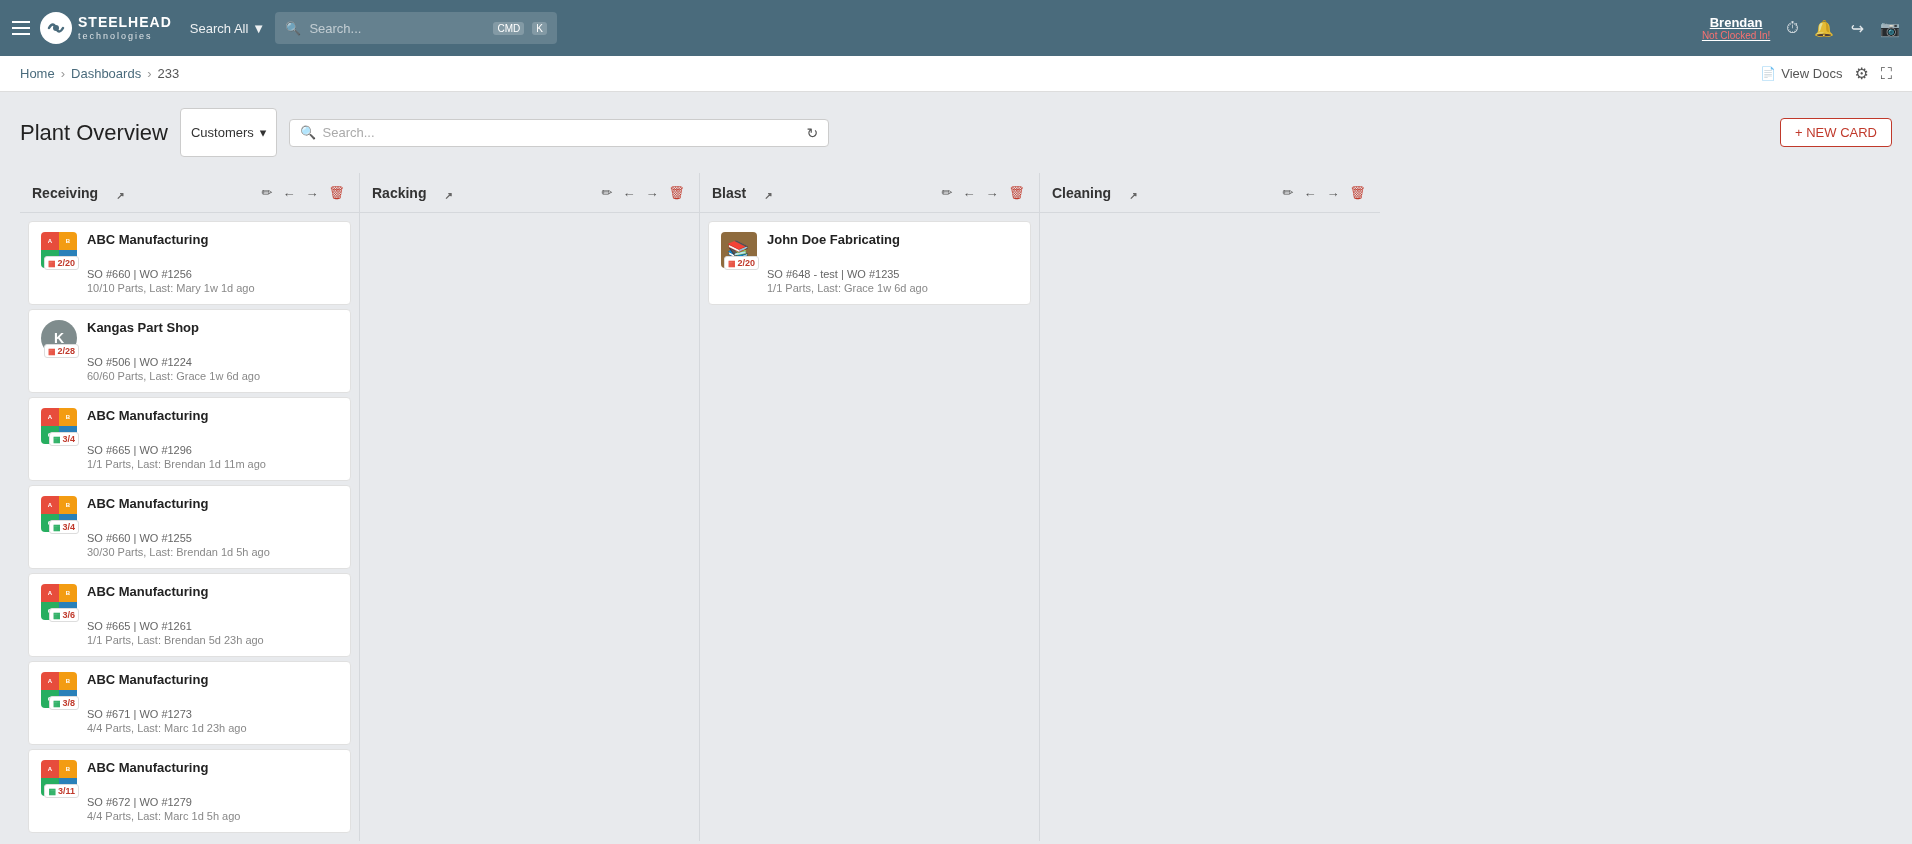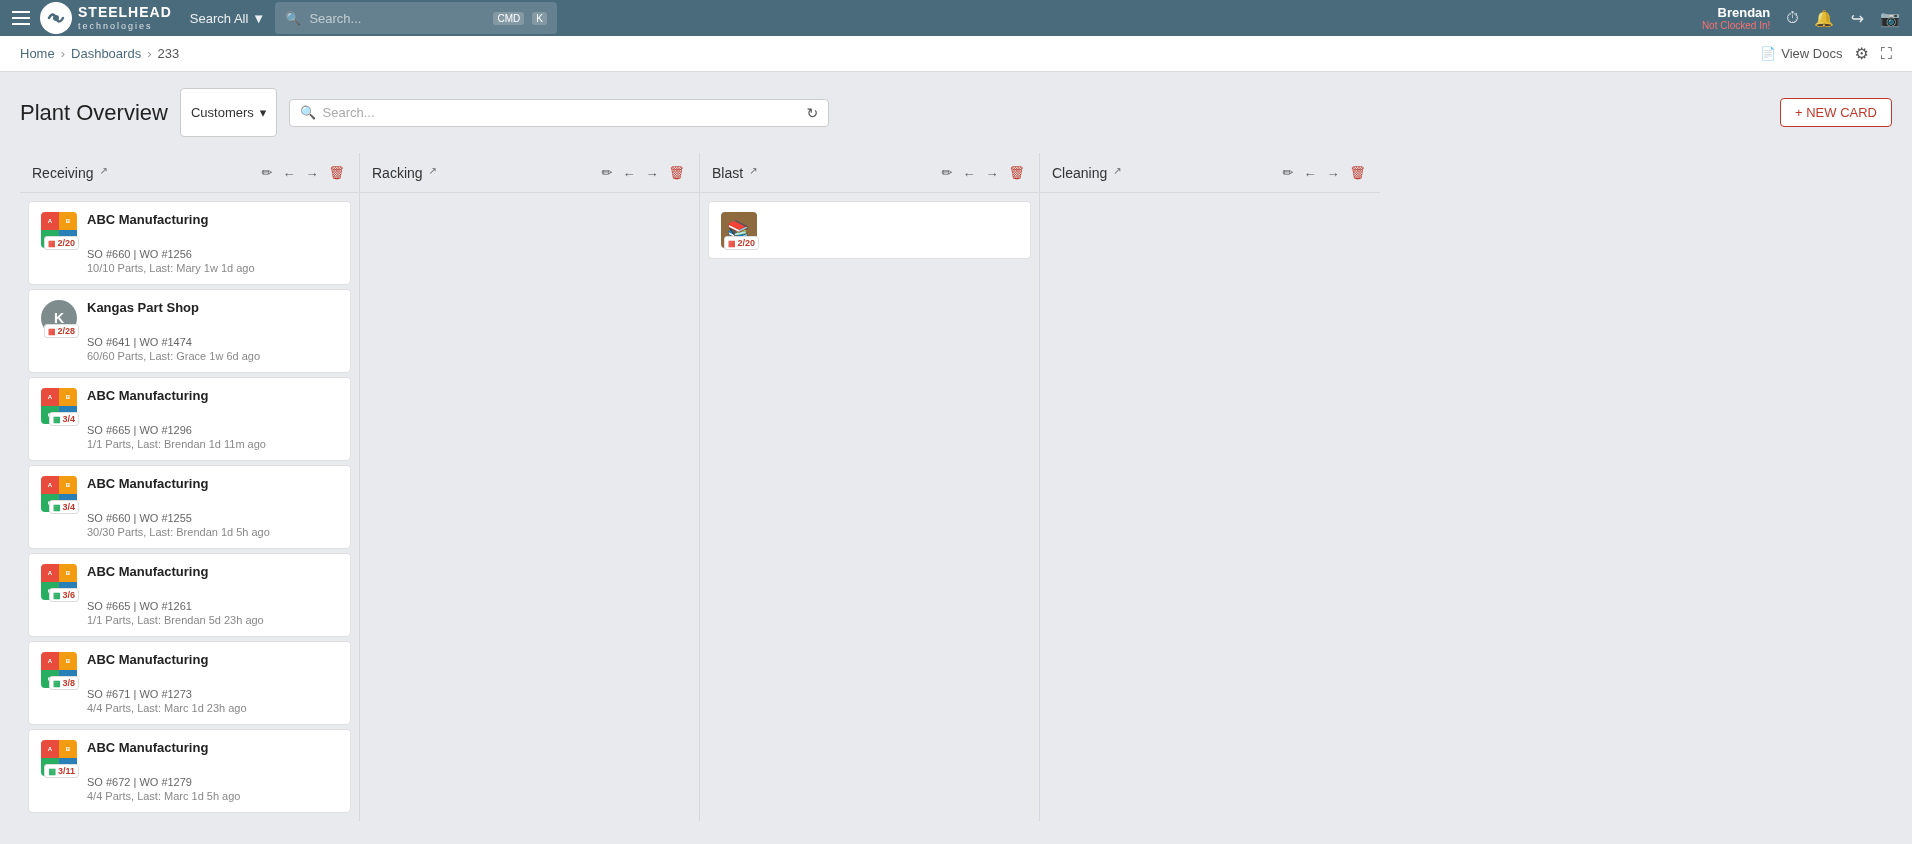--- a/index.html
+++ b/index.html
@@ -1,21 +1,21 @@
 <!DOCTYPE html>
 <html><head>
   <meta charset="utf-8">
   <style>
     * { box-sizing: border-box; margin: 0; padding: 0; }
     body { font-family: -apple-system, BlinkMacSystemFont, 'Segoe UI', sans-serif; background: #e8eaed; font-size: 13px; color: #333; }
 
     
     .top-nav {
       background: #4a6b7c;
-      height: 36px;
+      height: 56px;
       display: flex;
       align-items: center;
       padding: 0 12px;
       color: white;
       gap: 12px;
     }
     .top-nav-left { display: flex; align-items: center; gap: 10px; }
     .hamburger-icon { cursor: pointer; display: flex; flex-direction: column; gap: 4px; }
     .hamburger-icon span { width: 18px; height: 2px; background: white; display: block; }
     .logo-area { display: flex; align-items: center; gap: 6px; }
@@ -27,21 +27,21 @@
       margin-left: 8px;
     }
     .search-bar {
       flex: 1; max-width: 560px; display: flex; align-items: center;
       background: rgba(255,255,255,0.15); border-radius: 4px; padding: 0 10px; height: 32px; gap: 8px;
     }
     .search-bar input { background: transparent; border: none; outline: none; color: white; font-size: 13px; flex: 1; }
     .search-bar input::placeholder { color: rgba(255,255,255,0.6); }
     .kbd-badge { background: rgba(255,255,255,0.2); border-radius: 3px; padding: 1px 4px; font-size: 10px; color: white; }
     .top-nav-right { margin-left: auto; display: flex; align-items: center; gap: 16px; }
-    .user-info { text-align: right; }
+    .user-info { text-align: center; text-decoration: underline; }
     .user-name { font-size: 13px; font-weight: 600; }
     .user-status { font-size: 10px; color: #f87171; }
     .nav-icon { cursor: pointer; opacity: 0.85; font-size: 16px; color: white; }
 
     
     .breadcrumb-bar {
       background: white; padding: 8px 20px; display: flex; align-items: center; justify-content: space-between;
       border-bottom: 1px solid #ddd;
     }
     .breadcrumb { display: flex; align-items: center; gap: 6px; font-size: 13px; color: #555; }
@@ -80,21 +80,21 @@
     .kanban-board { display: flex; gap: 0; overflow-x: auto; }
     .kanban-column {
       min-width: 340px; max-width: 340px; background: #e8eaed; border-right: 1px solid #d5d8dc;
       display: flex; flex-direction: column;
     }
     .kanban-column:last-child { border-right: none; }
     .column-header {
       display: flex; align-items: center; padding: 10px 12px; background: #e8eaed;
       border-bottom: 1px solid #d5d8dc; gap: 6px;
     }
-    .column-title { font-size: 14px; font-weight: 400; color: #333; flex: 1; display: flex; align-items: flex-start; gap: 6px; }
+    .column-title { font-size: 14px; font-weight: 700; color: #333; flex: 1; display: flex; align-items: flex-end; gap: 18px; }
     .col-external-icon { font-size: 10px; color: #666; }
     .col-actions { display: flex; align-items: center; gap: 6px; }
     .col-action-btn { cursor: pointer; color: #555; font-size: 13px; background: none; border: none; padding: 2px; }
 
     
     .cards-container { padding: 8px; display: flex; flex-direction: column; gap: 4px; overflow-y: auto; }
     .kanban-card {
       background: white; border-radius: 4px; padding: 10px 12px; cursor: pointer;
       border: 1px solid #e0e0e0; position: relative;
     }
@@ -256,21 +256,21 @@
       <div class="card-top">
         <div class="card-avatar-wrap">
           <div class="avatar-letter">K</div>
           <div class="card-date-badge">
             <span class="date-icon" style="color:#e74c3c;">▦</span>
             <span>2/28</span>
           </div>
         </div>
         <div class="card-body">
           <div class="card-company">Kangas Part Shop</div>
-          <div class="card-so-wo">SO #641 | WO #1474</div>
+          <div class="card-so-wo">SO #506 | WO #1224</div>
           <div class="card-parts">60/60 Parts, Last: Grace 1w 6d ago</div>
         </div>
       </div>
     </div>
           <div class="kanban-card">
       <div class="card-top">
         <div class="card-avatar-wrap">
           <div class="abc-avatar">
         <div class="abc-row1">
           <div class="abc-cell c1">A</div>
@@ -426,20 +426,25 @@
   <div class="cards-container">
           <div class="kanban-card">
       <div class="card-top">
         <div class="card-avatar-wrap">
           <div class="parts-img-avatar">📚</div>
           <div class="card-date-badge">
             <span class="date-icon" style="color:#e74c3c;">▦</span>
             <span>2/20</span>
           </div>
         </div>
+        <div class="card-body">
+          <div class="card-company">John Doe Fabricating</div>
+          <div class="card-so-wo">SO #648 - test | WO #1235</div>
+          <div class="card-parts">1/1 Parts, Last: Grace 1w 6d ago</div>
+        </div>
       </div>
     </div>
         </div>
       </div>
       <div class="kanban-column">
     <div class="column-header">
       <div class="column-title">
         <span>Cleaning</span>
         <span class="col-external-icon" style="cursor:pointer;">↗</span>
       </div>

